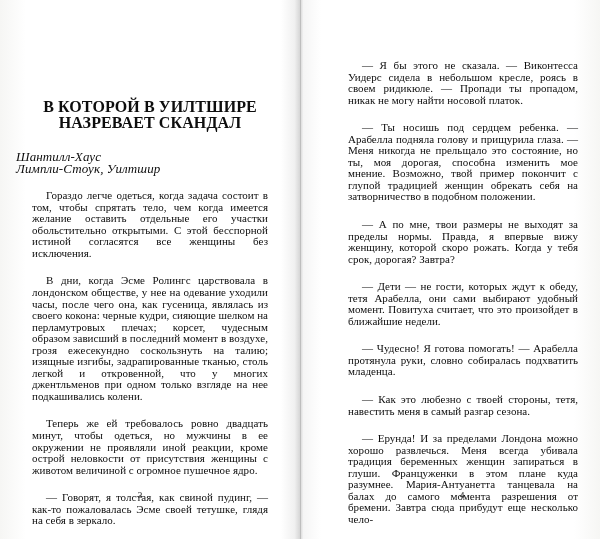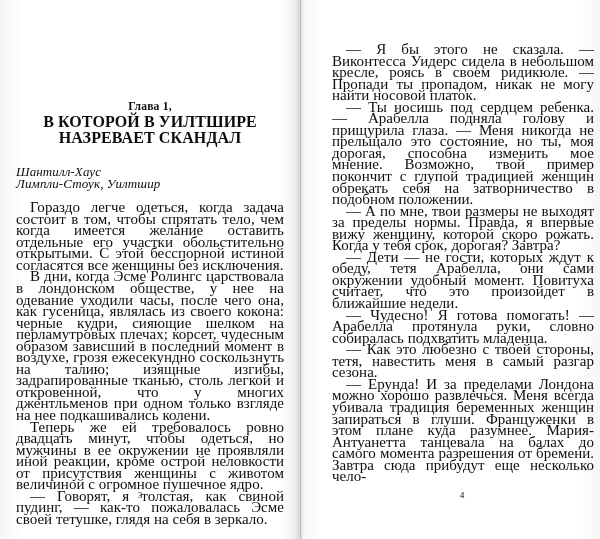--- a/index.html
+++ b/index.html
@@ -96,22 +96,22 @@
   .locale {
     font-style: italic;
     font-size: 13px;
     line-height: 11.6px;
     margin-top: 21px;
     letter-spacing: 0.1px;
   }
   .body-start { margin-top: 13px; }
 
   p.para {
-    margin: 0;
-    font-size: 15px;
+    margin: 16px;
+    font-size: 11px;
     line-height: 11.55px;
     text-align: justify;
     text-indent: 14px;
     hyphens: manual;
     letter-spacing: 0.02px;
   }
   .col-right .first-para { padding-top: 44px; }
 
   .folio {
     position: absolute;
@@ -129,21 +129,20 @@
 <div id="spread">
 
   <div class="page page-left"></div>
   <div class="page page-right"></div>
   <div class="gutter"></div>
   <div class="spine-line"></div>
 
   <div class="column col-left">
 
     <div class="chapter-head">
-      <div class="chapter-num">Глава 1,</div>
       <div class="chapter-title-line">В КОТОРОЙ В УИЛТШИРЕ</div>
       <div class="chapter-title-line">НАЗРЕВАЕТ СКАНДАЛ</div>
     </div>
 
     <div class="locale">
       <div>Шантилл-Хаус</div>
       <div>Лимпли-Стоук, Уилтшир</div>
     </div>
 
     <div class="body-start">
@@ -151,21 +150,21 @@
       <p class="para">В дни, когда Эсме Ролингс царствовала в лондонском обществе, у нее на одевание уходили часы, после чего она, как гусеница, являлась из своего кокона: черные кудри, сияющие шелком на перламутровых плечах; корсет, чудесным образом зависший в последний момент в воздухе, грозя ежесекундно соскользнуть на талию; изящные изгибы, задрапированные тканью, столь легкой и откровенной, что у многих джентльменов при одном только взгляде на нее подкашивались колени.</p>
       <p class="para">Теперь же ей требовалось ровно двадцать минут, чтобы одеться, но мужчины в ее окружении не проявляли иной реакции, кроме острой неловкости от присутствия женщины с животом величиной с огромное пушечное ядро.</p>
       <p class="para">— Говорят, я толстая, как свиной пудинг, — как-то пожаловалась Эсме своей тетушке, глядя на себя в зеркало.</p>
     </div>
   </div>
 
   <div class="column col-right">
     <p class="para first-para">— Я бы этого не сказала. — Виконтесса Уидерс сидела в небольшом кресле, роясь в своем ридикюле. — Пропади ты пропадом, никак не могу найти носовой платок.</p>
     <p class="para">— Ты носишь под сердцем ребенка. — Арабелла подняла голову и прищурила глаза. — Меня никогда не прельщало это состояние, но ты, моя дорогая, способна изменить мое мнение. Возможно, твой пример покончит с глупой традицией женщин обрекать себя на затворничество в подобном положении.</p>
     <p class="para">— А по мне, твои размеры не выходят за пределы нормы. Правда, я впервые вижу женщину, которой скоро рожать. Когда у тебя срок, дорогая? Завтра?</p>
-    <p class="para">— Дети — не гости, которых ждут к обеду, тетя Арабелла, они сами окружении удобный момент. Повитуха считает, что это произойдет в ближайшие недели.</p>
+    <p class="para">— Дети — не гости, которых ждут к обеду, тетя Арабелла, они сами выбирают удобный момент. Повитуха считает, что это произойдет в ближайшие недели.</p>
     <p class="para">— Чудесно! Я готова помогать! — Арабелла протянула руки, словно собиралась подхватить младенца.</p>
     <p class="para">— Как это любезно с твоей стороны, тетя, навестить меня в самый разгар сезона.</p>
     <p class="para">— Ерунда! И за пределами Лондона можно хорошо развлечься. Меня всегда убивала традиция беременных женщин запираться в глуши. Француженки в этом плане куда разумнее. Мария-Антуанетта танцевала на балах до самого момента разрешения от бремени. Завтра сюда прибудут еще несколько чело-</p>
   </div>
 
   <div class="folio folio-left">3</div>
   <div class="folio folio-right">4</div>
 
 </div>
 

